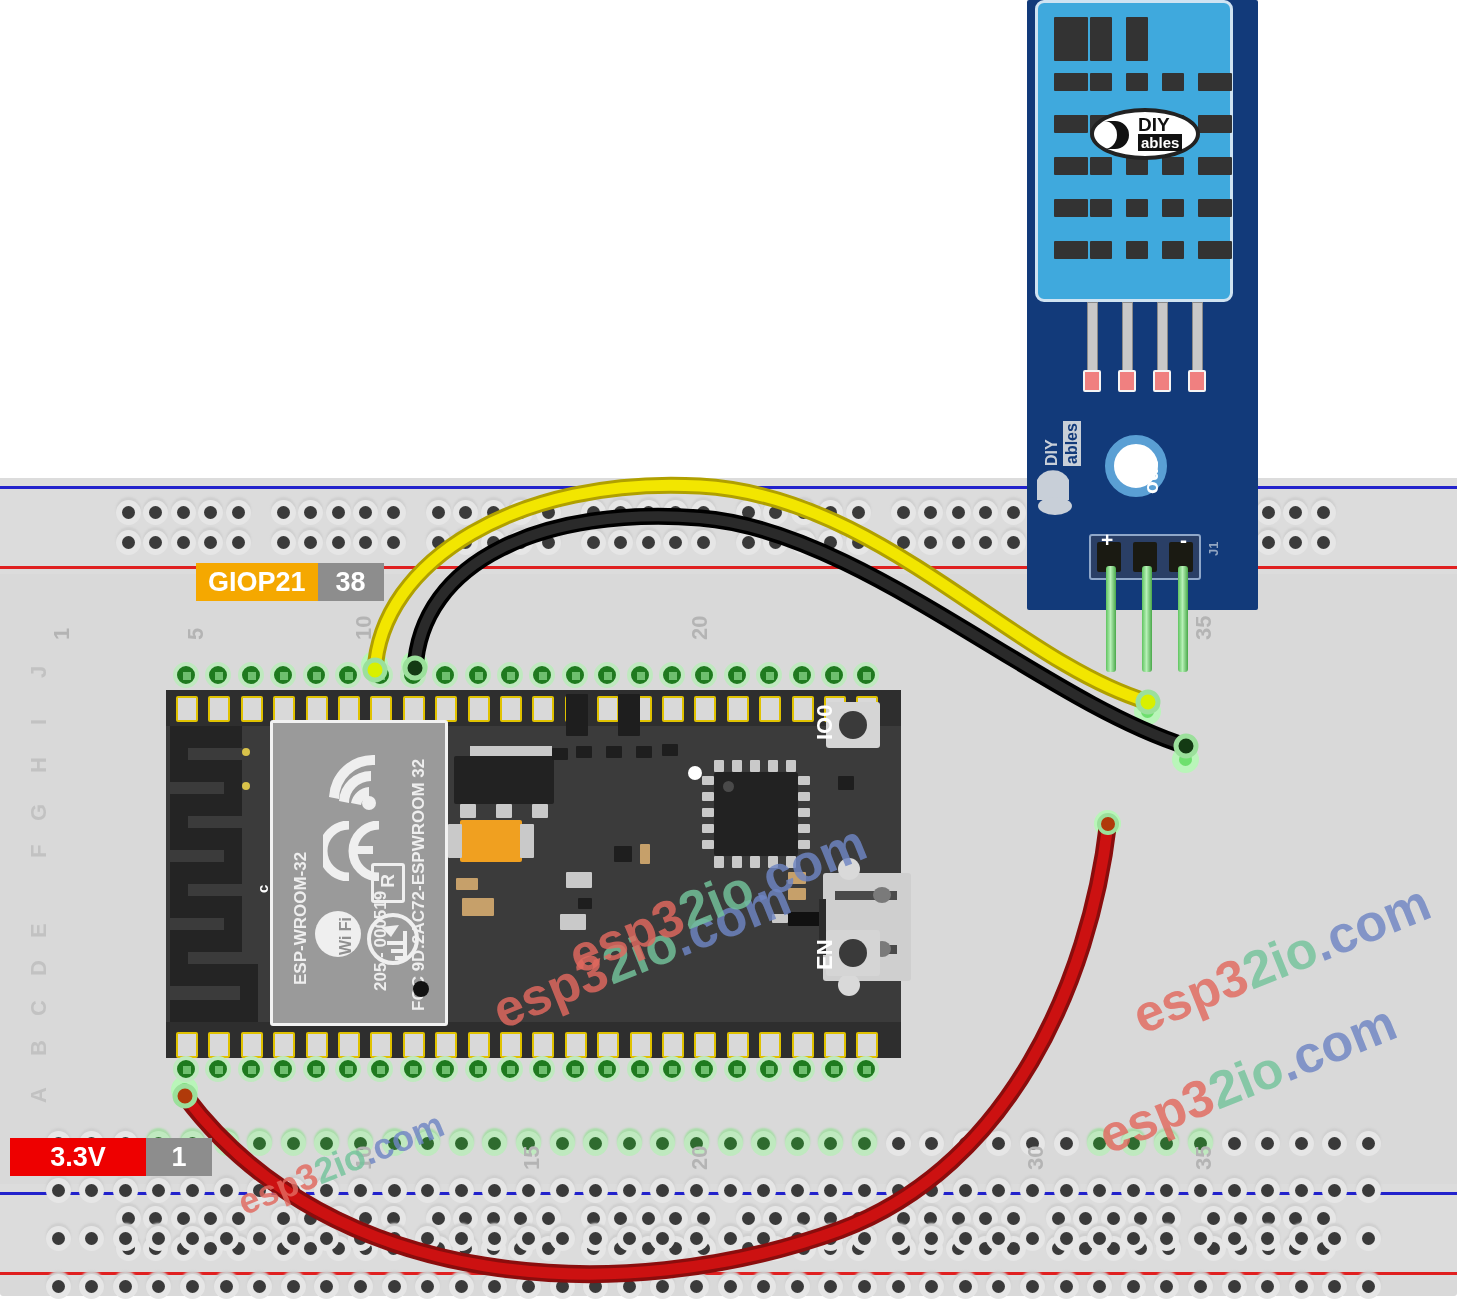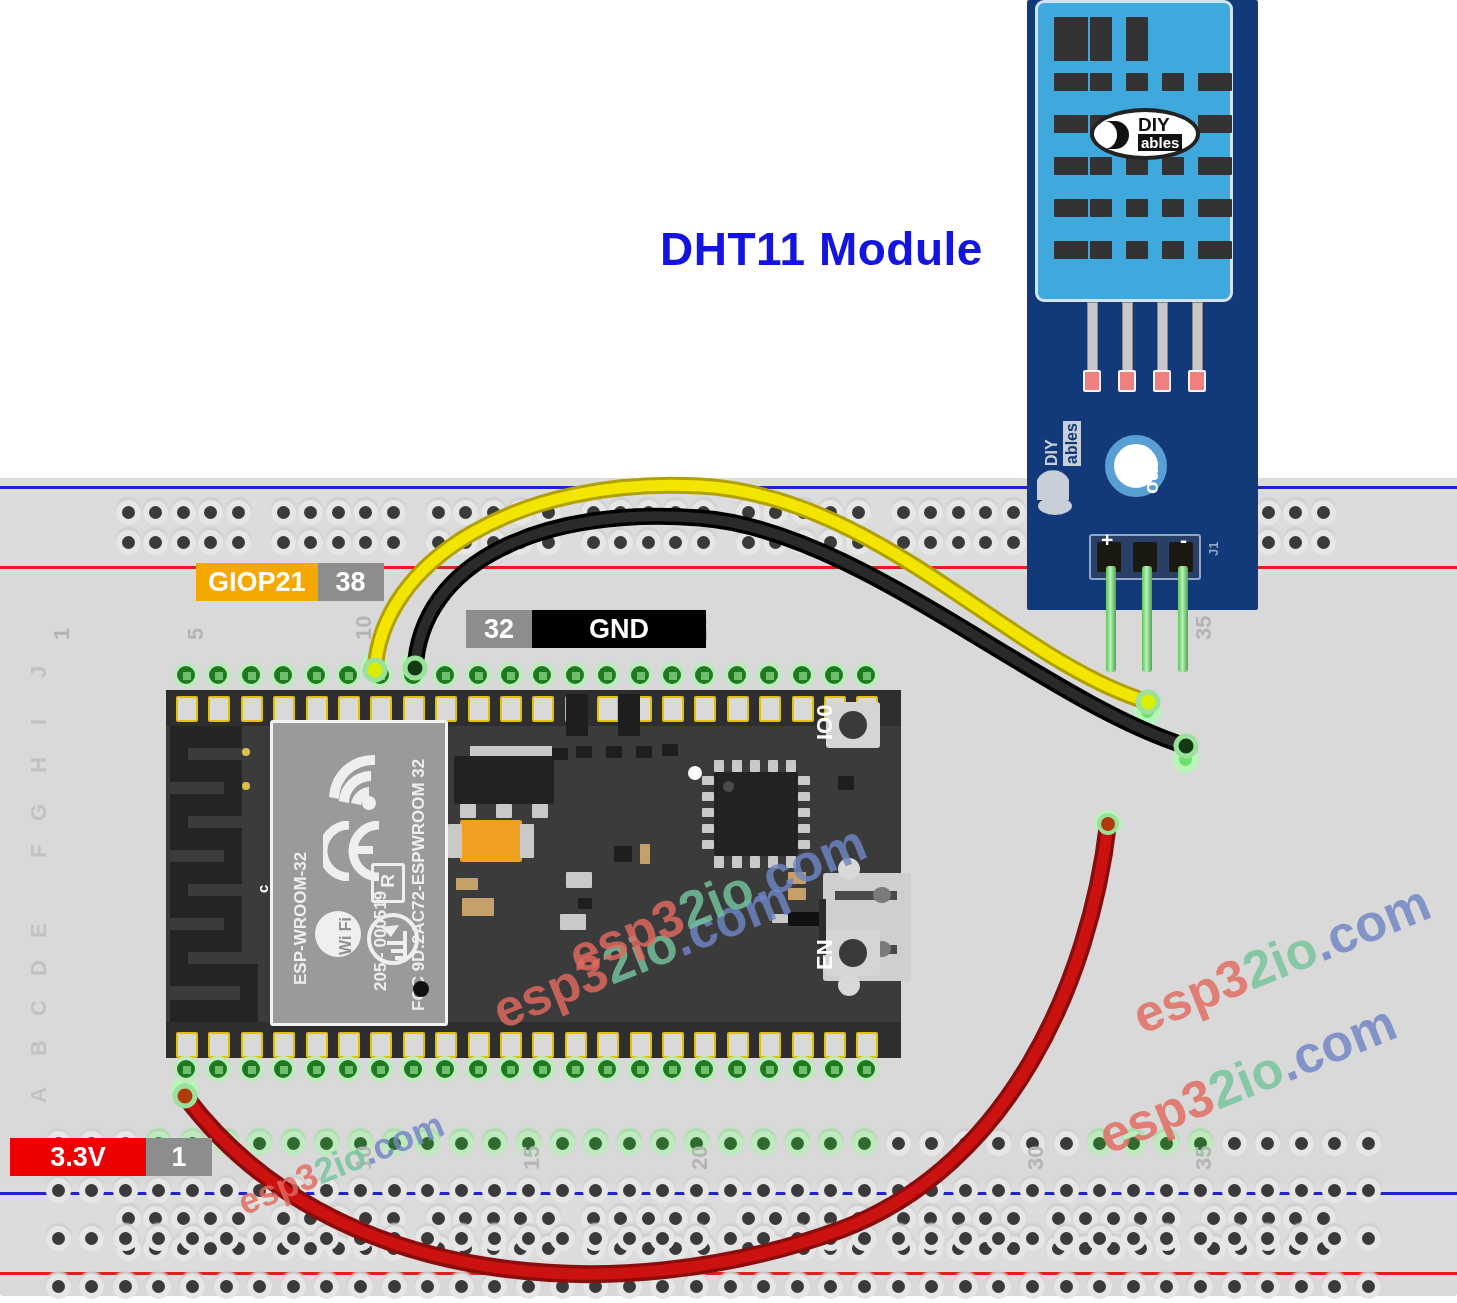--- a/index.html
+++ b/index.html
@@ -97,21 +97,20 @@
   .wm{position:absolute;font-size:52px;font-weight:bold;white-space:nowrap;
       transform:rotate(-22deg);transform-origin:left top;opacity:.82;}
   .wm .r{color:#e2695f;} .wm .g{color:#74c49c;} .wm .b{color:#6f86c4;}
   .wm.small{font-size:36px;}
 </style>
 </head>
 <body>
 
 <div id="stage">
 
-  <div class="abs nosel" id="title">DHT11 Module</div>
 
   <div class="abs" id="bb">
 
     <div class="rail" style="top:0px;">
       <div class="lineblue" style="top:8px;"></div>
       <div class="linered" style="top:88px;"></div>
     </div>
 
     <div class="rail" style="top:706px;">
       <div class="lineblue" style="top:8px;"></div>
@@ -914,24 +913,20 @@
     <path d="M185,1096 C330,1290 620,1310 840,1230 C1010,1166 1090,980 1108,824" stroke="#8a0d0d" stroke-width="18" fill="none" stroke-linecap="round"></path>
     <path d="M185,1096 C330,1290 620,1310 840,1230 C1010,1166 1090,980 1108,824" stroke="#cc1111" stroke-width="11" fill="none" stroke-linecap="round"></path>
     <circle cx="185" cy="1096" r="10" fill="#b03a0a" stroke="#9be09b" stroke-width="5"></circle>
     <circle cx="1108" cy="824" r="9" fill="#b03a0a" stroke="#9be09b" stroke-width="4"></circle>
   </svg>
 
   <div class="callout nosel" style="left:196px;top:563px;">
     <div class="name" style="background: rgb(245, 168, 0); color: rgb(255, 255, 255);">GIOP21</div>
     <div class="num">38</div>
   </div>
-  <div class="callout nosel" style="left:466px;top:610px;">
-    <div class="num">32</div>
-    <div class="name" style="min-width: 150px; justify-content: center; background: rgb(0, 0, 0); color: rgb(255, 255, 255);">GND</div>
-  </div>
   <div class="callout nosel" style="left:10px;top:1138px;">
     <div class="name" style="min-width: 112px; justify-content: center; background: rgb(238, 0, 0); color: rgb(255, 255, 255);">3.3V</div>
     <div class="num">1</div>
   </div>
 
   <div class="wm nosel" style="left:484px;top:985px;">
     <span class="r">esp3</span><span class="g">2io</span><span class="b">.com</span>
   </div>
   <div class="wm nosel" style="left:560px;top:930px;">
     <span class="r">esp3</span><span class="g">2io</span><span class="b">.com</span>

